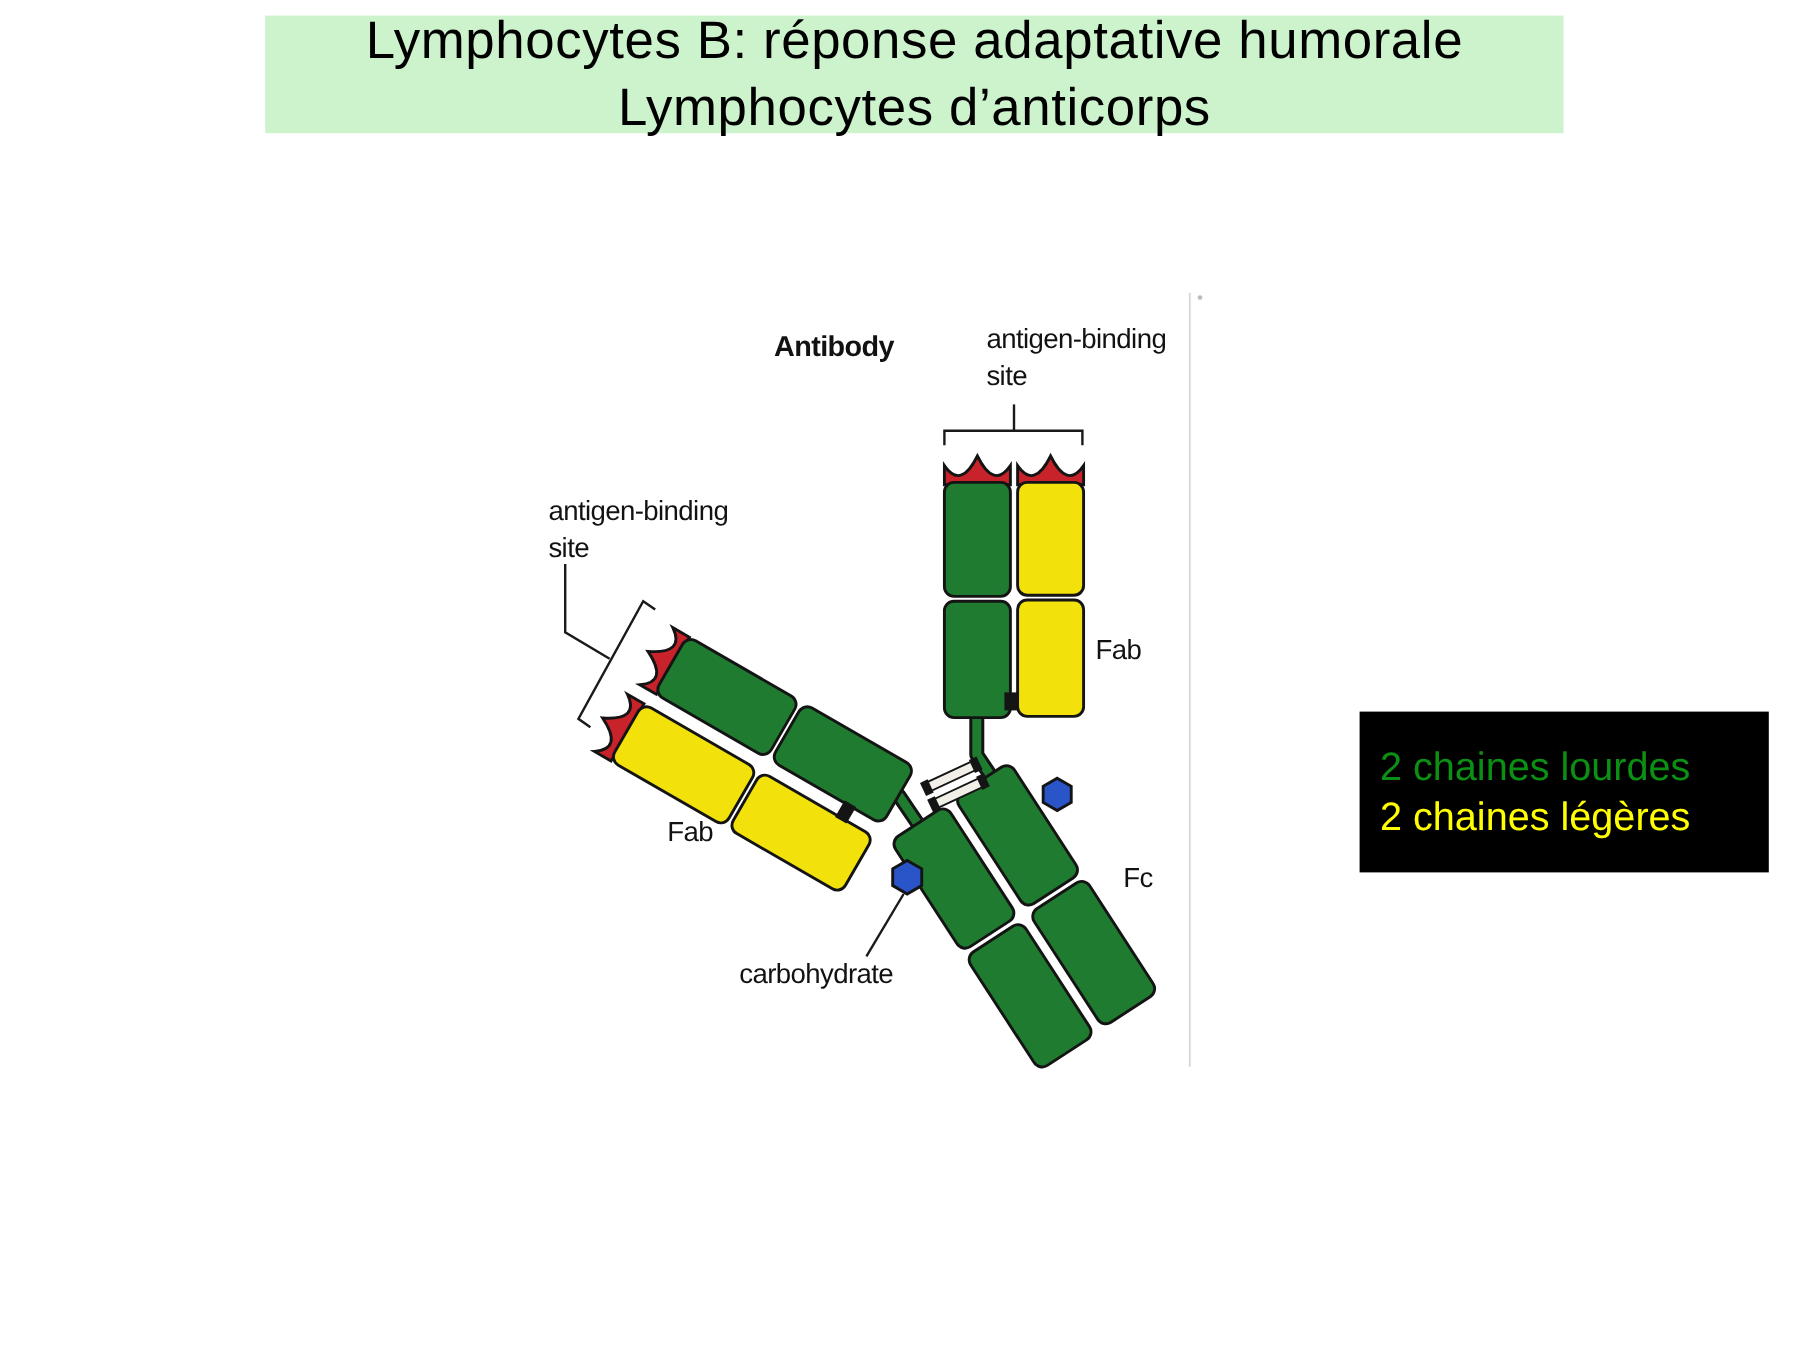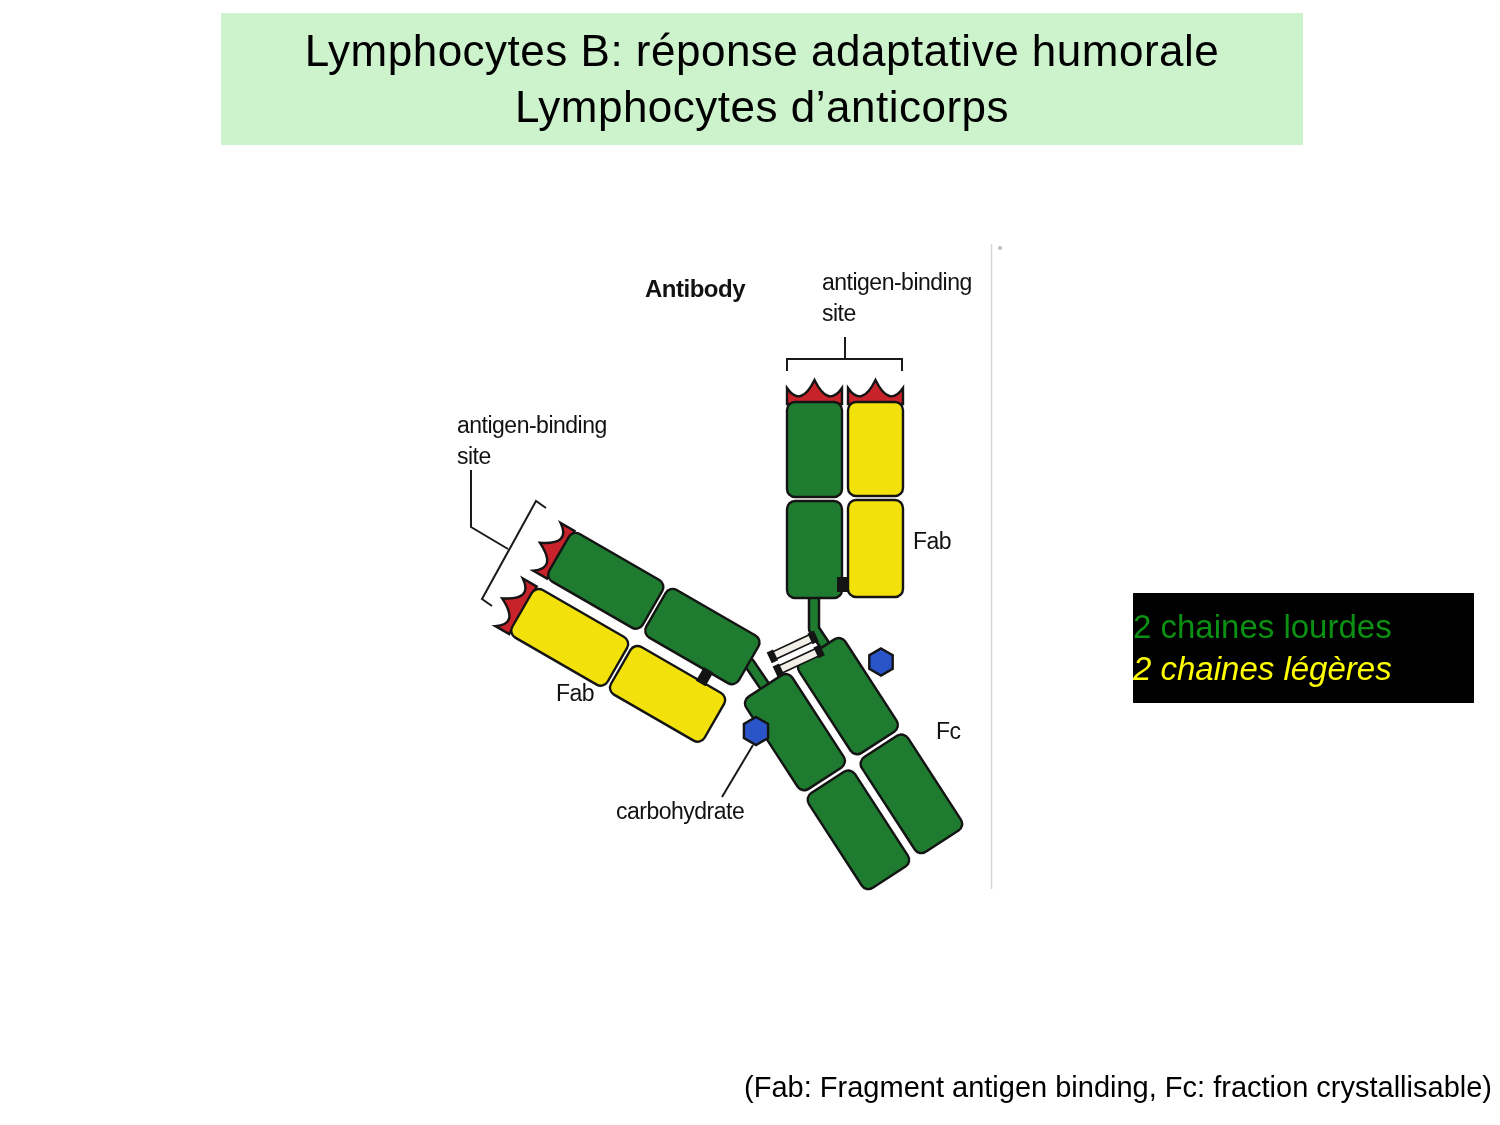--- a/index.html
+++ b/index.html
@@ -5,38 +5,38 @@
   html,body { margin:0; padding:0; }
   body {
     width:1500px; height:1125px; position:relative;
     background:#ffffff; overflow:hidden;
     font-family:"Liberation Sans", sans-serif;
   }
   .slide { position:absolute; inset:0; }
 
   
   .title-box {
-    position:absolute; left:221px; top:13px; width:1082px; height:132px;
+    position:absolute; left:221px; top:13px; width:1082px; height:98px;
     background:#cdf3cd;
     display:flex; flex-direction:column; justify-content:center; align-items:center;
     text-align:center;
   }
   .title-line {
     font-size:44px; line-height:56px; color:#000; letter-spacing:0.5px; white-space:nowrap;
   }
 
   
   .info-box {
-    position:absolute; left:1133px; top:593px; width:341px; height:110px;
-    background:#000000; box-sizing:border-box; 
+    position:absolute; left:1133px; top:593px; width:341px; height:134px;
+    background:#000000; box-sizing:border-box; padding-left:17px;
     display:flex; flex-direction:column; justify-content:center;
   }
   .info-line { font-size:33px; line-height:42px; white-space:nowrap; }
   .info-heavy { color:#0c9014; }
-  .info-light { color:#ffff00;font-style:italic; }
+  .info-light { color:#ffff00; }
 
   
   .caption {
     position:absolute; top:1071px; right:8px;
     font-size:29px; color:#000; white-space:nowrap;
   }
 
   
   svg.diagram { position:absolute; left:420px; top:230px; }
   svg.diagram text {
@@ -132,15 +132,14 @@
     <text x="556" y="701">Fab</text>
     <text x="936" y="739">Fc</text>
     <text x="616" y="819">carbohydrate</text>
   </svg>
 
   <div class="info-box">
     <div class="info-line info-heavy">2 chaines lourdes</div>
     <div class="info-line info-light">2 chaines légères</div>
   </div>
 
-  <div class="caption">(Fab: Fragment antigen binding, Fc: fraction crystallisable)</div>
 
 </div>
 
 </body></html>

